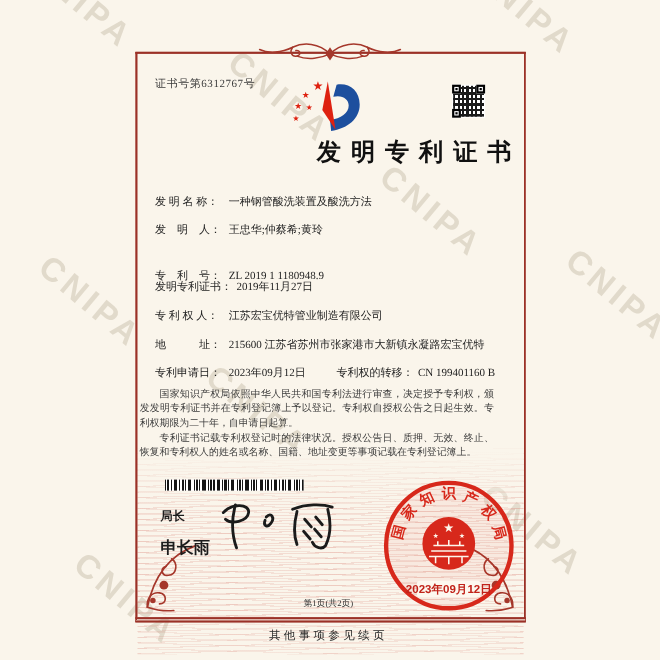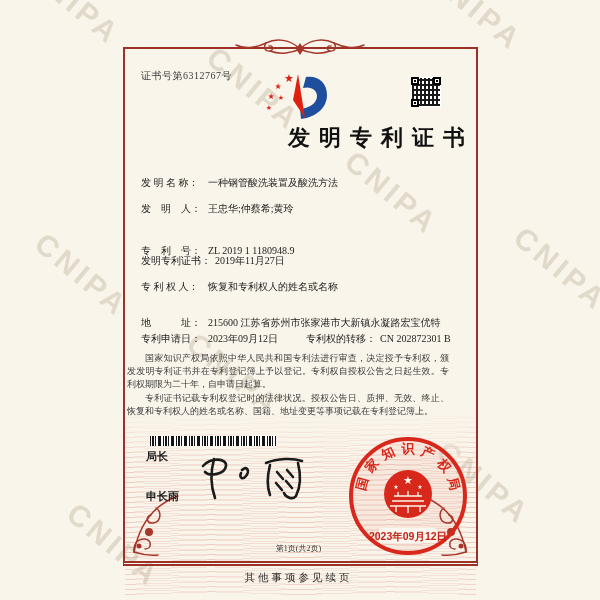--- a/index.html
+++ b/index.html
@@ -65,22 +65,22 @@
     text-align:justify;text-indent:2em;color:#3c3c3c;
   }
   .barcode{
     position:absolute;left:150px;top:436px;width:126px;height:10px;background:#fff;
     background-image:repeating-linear-gradient(90deg,
       #141414 0 1px, #fff 1px 2px,
       #141414 2px 4px, #fff 4px 5px,
       #141414 5px 6px, #fff 6px 8px,
       #141414 8px 11px, #fff 11px 13px);
   }
-  .dir-title{position:absolute;left:146px;top:449px;font-family:"Liberation Sans",sans-serif;font-weight:bold;font-size:11px;color:#1c1c1c;}
-  .dir-name{position:absolute;left:146px;top:489px;font-family:"Liberation Sans",sans-serif;font-weight:bold;font-size:11px;color:#1c1c1c;}
+  .dir-title{position:absolute;left:146px;top:462px;font-family:"Liberation Sans",sans-serif;font-weight:bold;font-size:11px;color:#1c1c1c;}
+  .dir-name{position:absolute;left:146px;top:489px;font-family:"Liberation Sans",sans-serif;font-weight:bold;font-size:15px;color:#1c1c1c;}
   .signature{position:absolute;left:198px;top:450px;}
   .seal{position:absolute;left:346px;top:434px;}
   .page-no{position:absolute;left:123px;top:543px;width:351px;text-align:center;font-size:8px;color:#333;}
   .cont-note{
     position:absolute;left:123px;top:571px;width:351px;text-align:center;
     font-size:10.5px;font-weight:normal;letter-spacing:3px;color:#2b2b2b;
   }
 </style>
 </head>
 <body>
@@ -161,27 +161,27 @@
 <div class="frow" style="top:202px">
   <span class="flabel">发　明　人：</span><span class="fval">王忠华;仲蔡希;黄玲</span>
 </div>
 <div class="frow" style="top:244px">
   <span class="flabel">专　利　号：</span><span class="fval">ZL 2019 1 1180948.9</span>
 </div>
 <div class="frow" style="top:254px">
   <span class="flabel">发明专利证书：</span><span class="fval">2019年11月27日</span>
 </div>
 <div class="frow" style="top:280px">
-  <span class="flabel">专 利 权 人：</span><span class="fval">恢复和专利权人的姓名或名称</span>
-</div>
-<div class="frow" style="top:316px">
+  <span class="flabel">专 利 权 人：</span><span class="fval">江苏宏宝优特管业制造有限公司</span>
+</div>
+<div class="frow" style="top:306px">
   <span class="flabel">地　　　址：</span><span class="fval">215600 江苏省苏州市张家港市大新镇永凝路宏宝优特</span>
 </div>
 <div class="frow" style="top:332px">
-  <span class="flabel">专利申请日：</span><span class="fval2">2023年09月12日</span><span class="flabel2">专利权的转移：</span><span class="fval2">CN 202872301 B</span>
+  <span class="flabel">专利申请日：</span><span class="fval2">2023年09月12日</span><span class="flabel2">专利权的转移：</span><span class="fval2">CN 199401160 B</span>
 </div>
 
 <div class="para" style="top:352px">国家知识产权局依照中华人民共和国专利法进行审查，决定授予专利权，颁发发明专利证书并在专利登记簿上予以登记。专利权自授权公告之日起生效。专利权期限为二十年，自申请日起算。</div>
 <div class="para" style="top:392px">专利证书记载专利权登记时的法律状况。授权公告日、质押、无效、终止、恢复和专利权人的姓名或名称、国籍、地址变更等事项记载在专利登记簿上。</div>
 
 <div class="barcode"></div>
 
 <div class="dir-title">局长</div>
 <div class="dir-name">申长雨</div>
 

